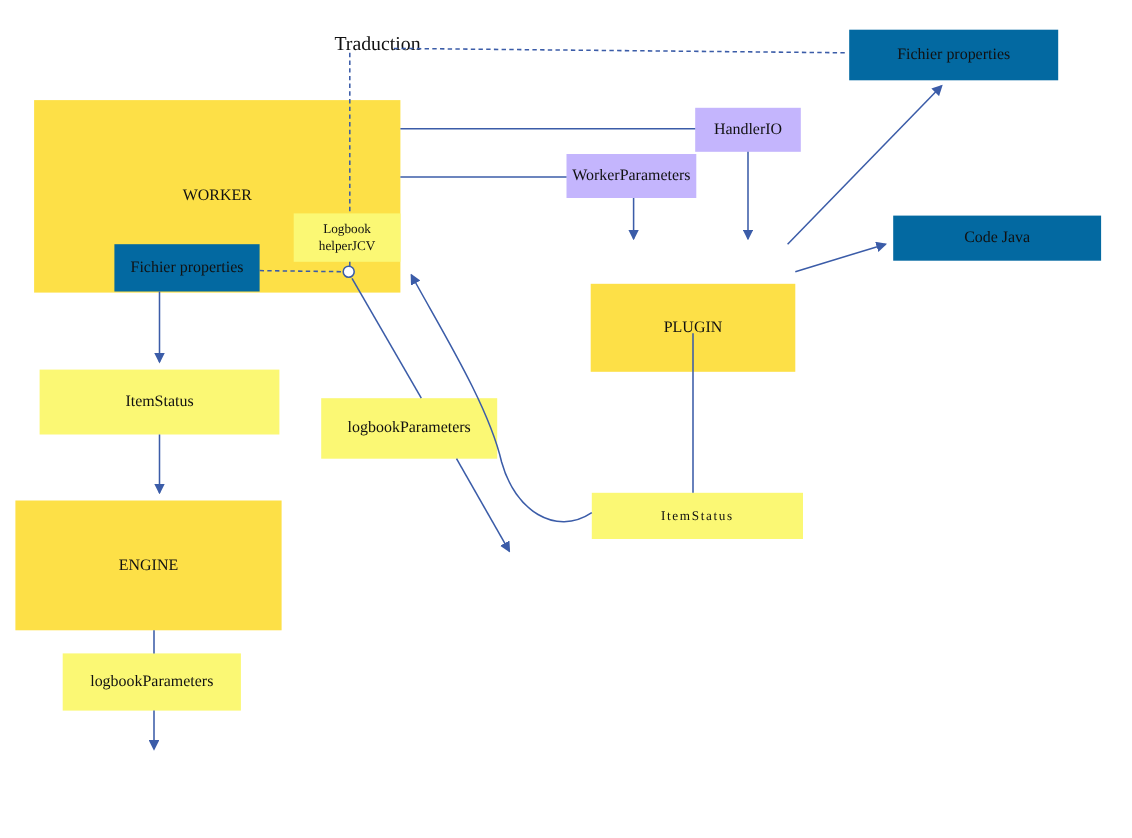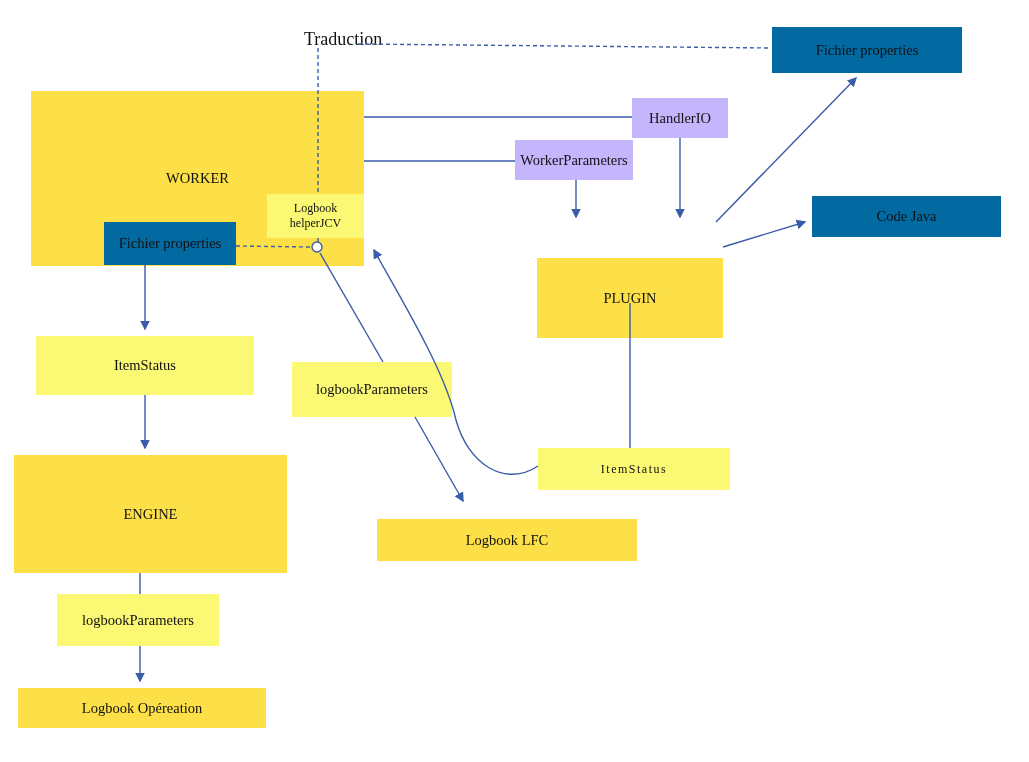--- a/index.html
+++ b/index.html
@@ -49,21 +49,21 @@
   
   #n-worker            { left: 31px;  top: 91px;  width: 333px; height: 175px; }
   #n-fichier-top       { left: 772px; top: 27px;  width: 190px; height: 46px; }
   #n-fichier-worker    { left: 104px; top: 222px; width: 132px; height: 43px; }
   #n-helper            { left: 267px; top: 194px; width: 97px;  height: 44px; flex-direction: column; }
   #n-handlerio         { left: 632px; top: 98px;  width: 96px;  height: 40px; }
   #n-workerparams      { left: 515px; top: 140px; width: 118px; height: 40px; }
   #n-plugin            { left: 537px; top: 223px; width: 186px; height: 80px; margin-top: 35px; }
   #n-codejava          { left: 812px; top: 196px; width: 189px; height: 41px; }
   #n-itemstatus-worker { left: 36px;  top: 336px; width: 218px; height: 59px; }
-  #n-engine            { left: 14px;  top: 455px; width: 273px; height: 118px; }
+  #n-engine            { left: 14px;  top: 455px; width: 242px; height: 118px; }
   #n-lbparams-engine   { left: 57px;  top: 594px; width: 162px; height: 52px; }
   #n-logbookop         { left: 18px;  top: 688px; width: 248px; height: 40px; }
   #n-lbparams-mid      { left: 292px; top: 362px; width: 160px; height: 55px; }
   #n-itemstatus-plugin { left: 538px; top: 448px; width: 192px; height: 42px; letter-spacing: 1.5px; }
   #n-logbooklfc        { left: 377px; top: 519px; width: 260px; height: 42px; }
   #lbl-traduction      { left: 286px; top: 29px; }
 </style>
 </head>
 <body>
 
@@ -107,35 +107,29 @@
   </div>
 
   <div class="node blue" id="n-engine">
     <span>ENGINE</span>
   </div>
 
   <div class="node yellow" id="n-lbparams-engine">
     <span>logbookParameters</span>
   </div>
 
-  <div class="node blue" id="n-logbookop">
-    <span>Logbook Opéreation</span>
-  </div>
 
   <div class="node yellow" id="n-lbparams-mid">
     <span>logbookParameters</span>
   </div>
 
   <div class="node yellow mono" id="n-itemstatus-plugin">
     <span>ItemStatus</span>
   </div>
 
-  <div class="node blue" id="n-logbooklfc">
-    <span>Logbook LFC</span>
-  </div>
 
   <div class="free-label" id="lbl-traduction">Traduction</div>
 
   <svg class="edges" width="1029" height="762" viewBox="0 0 1029 762">
     <defs>
       <marker id="arr" viewBox="0 0 10 10" refX="8.5" refY="5" markerWidth="7" markerHeight="7" orient="auto-start-reverse">
         <path d="M0,0 L10,5 L0,10 z" fill="#3b5ca8"></path>
       </marker>
     </defs>
     <g stroke="#3b5ca8" stroke-width="1.4" fill="none">

